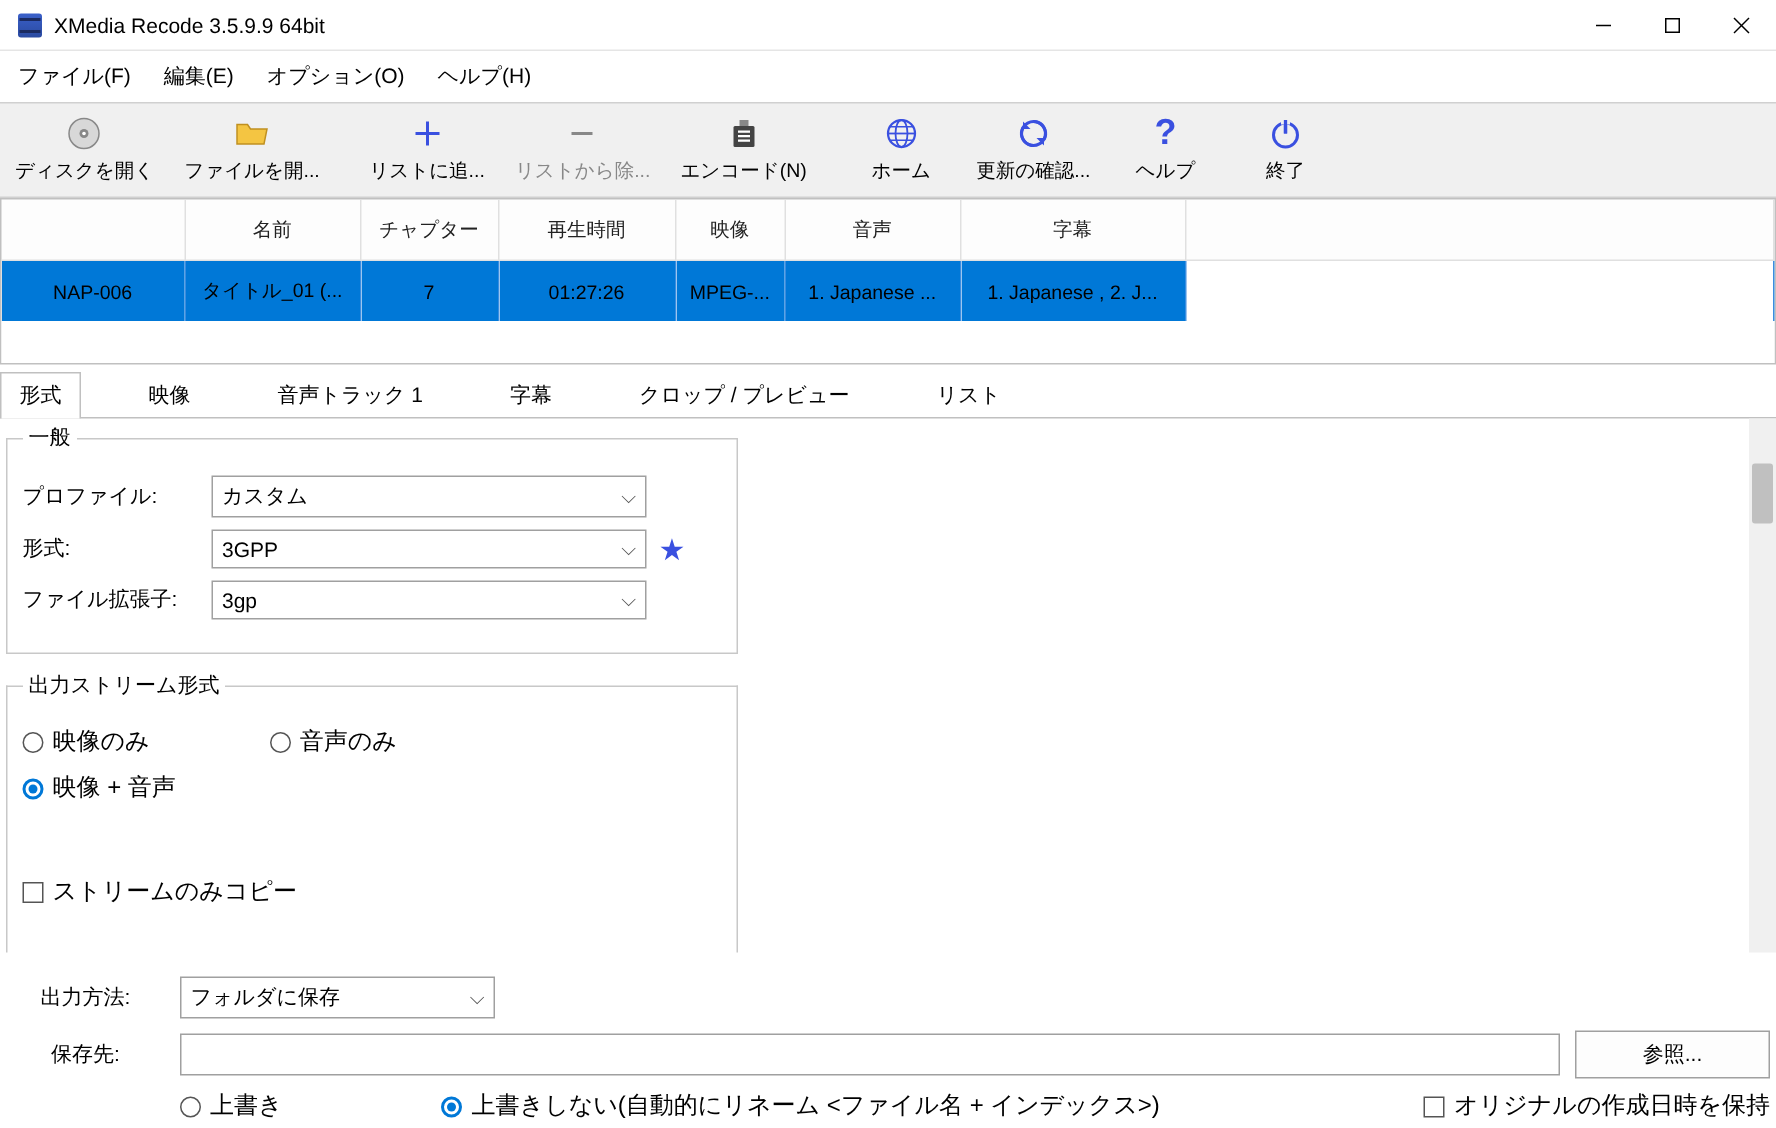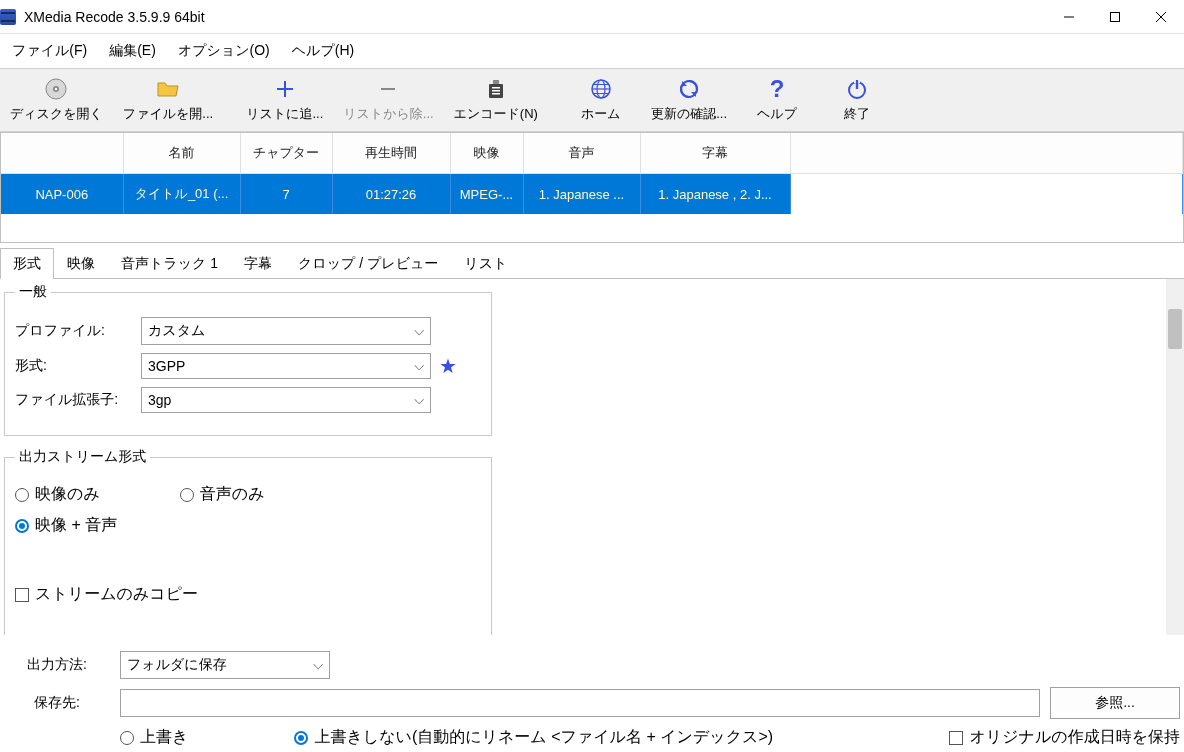--- a/index.html
+++ b/index.html
@@ -13,21 +13,21 @@
   overflow: hidden;
   display: flex;
   flex-direction: column;
 }
 
 
 .titlebar {
   height: 34px;
   display: flex;
   align-items: center;
-  padding-left: 0;
+  padding-left: 12px;
   background: #fff;
   border-bottom: 1px solid #e5e5e5;
 }
 .titlebar .app-icon {
   width: 16px; height: 16px; margin-right: 8px;
   background: linear-gradient(to bottom, #3a60c9, #2a4aa0);
   border-radius: 2px;
   position: relative;
 }
 .titlebar .app-icon::before,
@@ -74,28 +74,29 @@
   gap: 4px;
 }
 .tool-btn.disabled { color: #888; }
 .tool-btn .ic { width: 24px; height: 24px; display: flex; align-items: center; justify-content: center; font-size: 20px; }
 
 
 .table-wrap { border: 1px solid #c0c0c0; margin: 0; }
 table { border-collapse: collapse; width: 100%; table-layout: fixed; }
 th, td { text-align: center; padding: 11px 6px; font-size: 13px; overflow: hidden; white-space: nowrap; text-overflow: ellipsis; }
 th { background: #fdfdfd; border-right: 1px solid #e0e0e0; border-bottom: 1px solid #e0e0e0; font-weight: normal; color: #222; }
-tr.selected td { background: #0078d7; color: #fef9c3; border-right: 1px solid #3a8de0; }
+tr.selected td { background: #0078d7; color: #000000; border-right: 1px solid #3a8de0; }
 .table-blank { height: 28px; background: #fff; }
 
 
 .tabstrip {
   display: flex;
   margin-top: 4px;
   border-bottom: 1px solid #c0c0c0;
+  gap: 32px;
 }
 .tab {
   padding: 6px 12px;
   font-size: 14px;
   border: 1px solid transparent;
   border-bottom: none;
   position: relative;
   top: 1px;
 }
 .tab.active {

